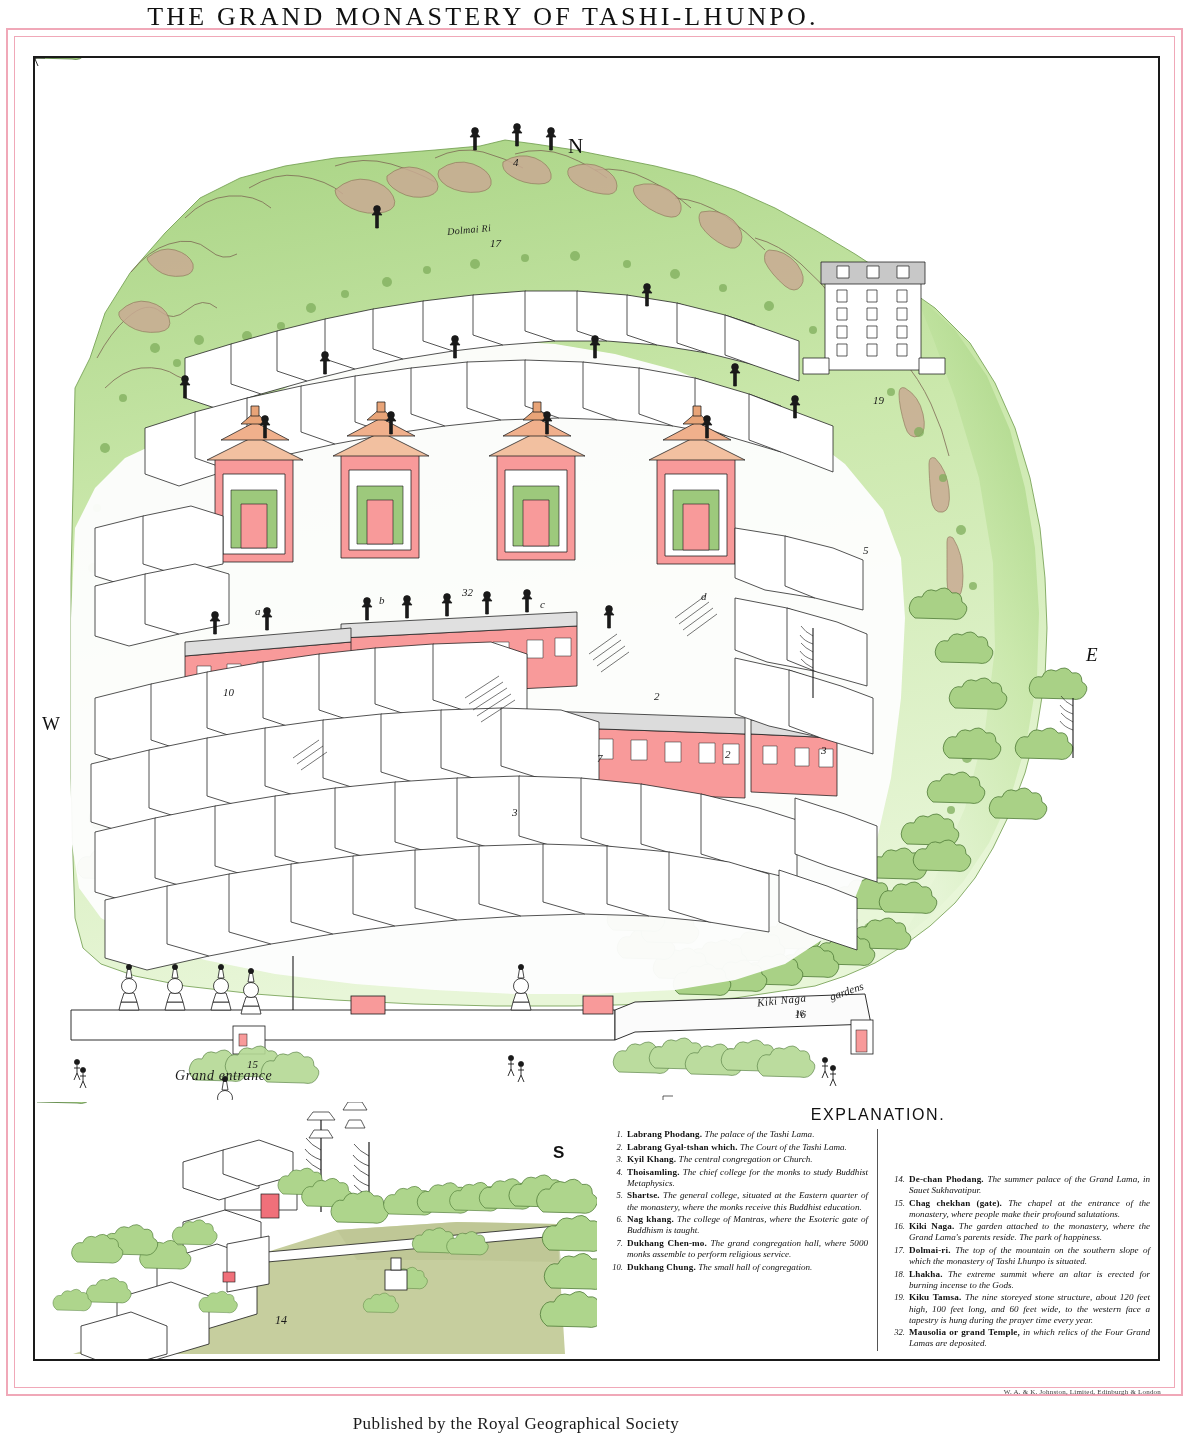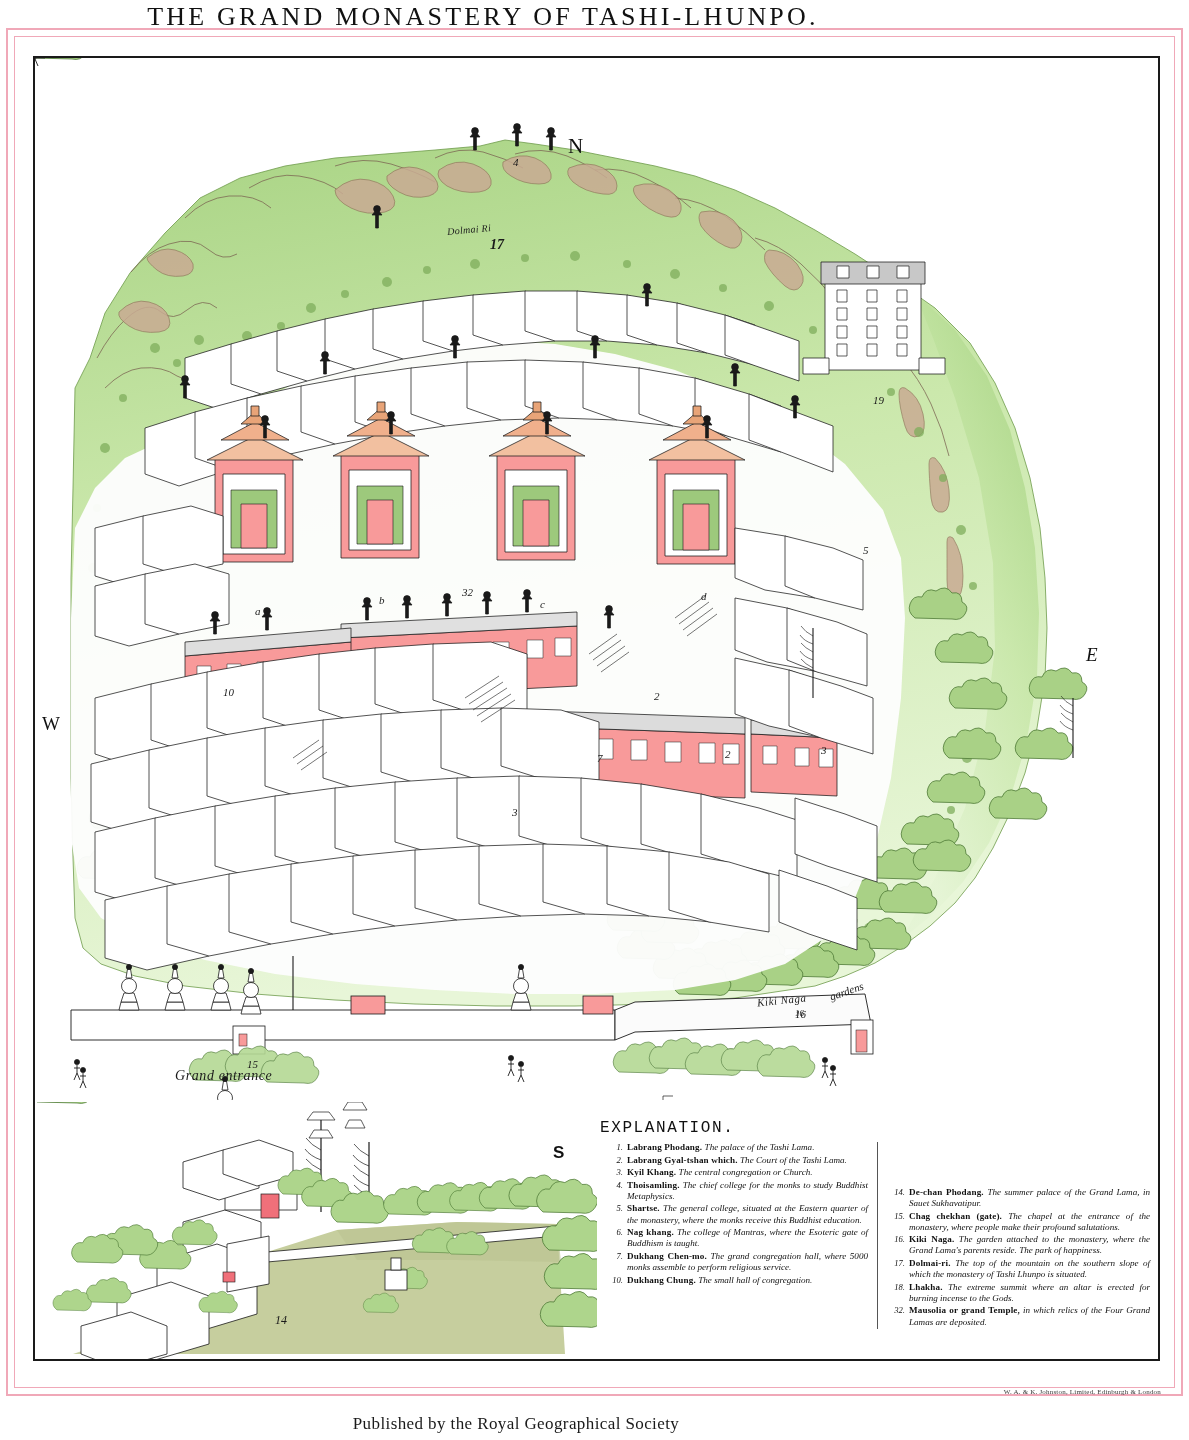--- a/index.html
+++ b/index.html
@@ -103,21 +103,21 @@
   .maplabel {
     position: absolute;
     font-family: "Liberation Serif", serif;
     font-style: italic;
     color: #1a1a1a;
     white-space: nowrap;
   }
   #label-grand-entrance { left: 140px; top: 1010px; font-size: 14px; letter-spacing:0.6px; }
   #label-dolmai-ri      { left: 412px; top: 166px;  font-size: 10px; letter-spacing:0.3px;
                           transform: rotate(-5deg); }
-  #label-dolmai-num     { left: 455px; top: 179px;  font-size: 14px; font-weight: bold; }
+  #label-dolmai-num     { left: 455px; top: 179px;  font-size: 11px; }
   #label-kiki-naga      { left: 722px; top: 936px;  font-size: 11px; letter-spacing:0.5px;
                           transform: rotate(-6deg); }
   #label-kiki-num       { left: 760px; top: 950px;  font-size: 9px; }
   #label-gardens        { left: 794px; top: 927px;  font-size: 11px;
                           transform: rotate(-19deg); }
 
   
   .numtag {
     position: absolute;
     font-family: "Liberation Serif", serif;
@@ -141,26 +141,26 @@
     overflow: hidden;
   }
 
   
   #explanation {
     position: absolute;
     left: 565px; top: 1044px;
     width: 556px; height: 258px;
   }
   #explanation-title {
-    text-align: left;
-    font-family: Liberation Mono, monospace;
+    text-align: center;
+    font-family: Liberation Sans, sans-serif;
     font-size: 16px;
     letter-spacing: 1.6px;
     color: #111;
-    margin-top: 17px;
+    margin-top: 4px;
   }
   #explanation-cols {
     display: flex;
     margin-top: 5px;
     padding: 0 6px;
   }
   .expl-col {
     width: 50%;
     box-sizing: border-box;
   }
@@ -835,20 +835,24 @@
           </div>
           <div class="expl-item">
             <span class="expl-num">17.</span>
             <span class="expl-body"><span class="expl-name">Dolmai-ri.  </span><span class="expl-desc">The top of the mountain on the southern slope of which the monastery of Tashi Lhunpo is situated.</span></span>
           </div>
           <div class="expl-item">
             <span class="expl-num">18.</span>
             <span class="expl-body"><span class="expl-name">Lhakha.  </span><span class="expl-desc">The extreme summit where an altar is erected for burning incense to the Gods.</span></span>
           </div>
           <div class="expl-item">
+            <span class="expl-num">19.</span>
+            <span class="expl-body"><span class="expl-name">Kiku Tamsa.  </span><span class="expl-desc">The nine storeyed stone structure, about 120 feet high, 100 feet long, and 60 feet wide, to the western face a tapestry is hung during the prayer time every year.</span></span>
+          </div>
+          <div class="expl-item">
             <span class="expl-num">32.</span>
             <span class="expl-body"><span class="expl-name">Mausolia or grand Temple,  </span><span class="expl-desc">in which relics of the Four Grand Lamas are deposited.</span></span>
           </div>
         </div>
     </div>
   </div>
 
 </div>
 
 <div id="printer-credit">W. A. &amp; K. Johnston, Limited, Edinburgh &amp; London</div>

